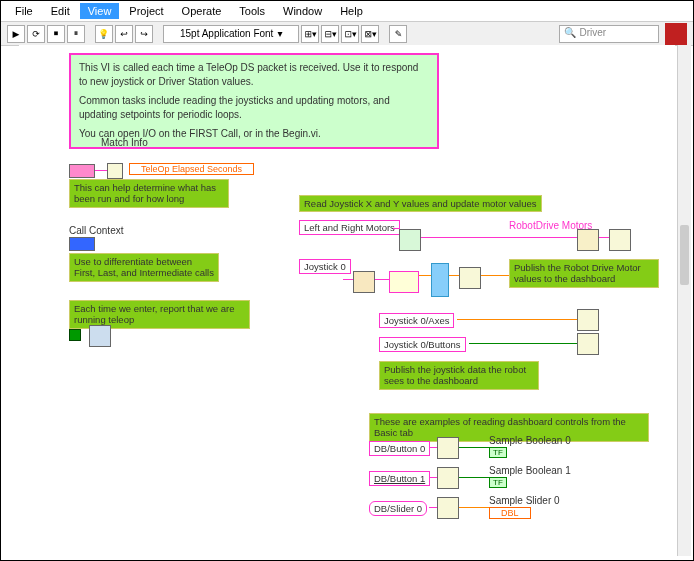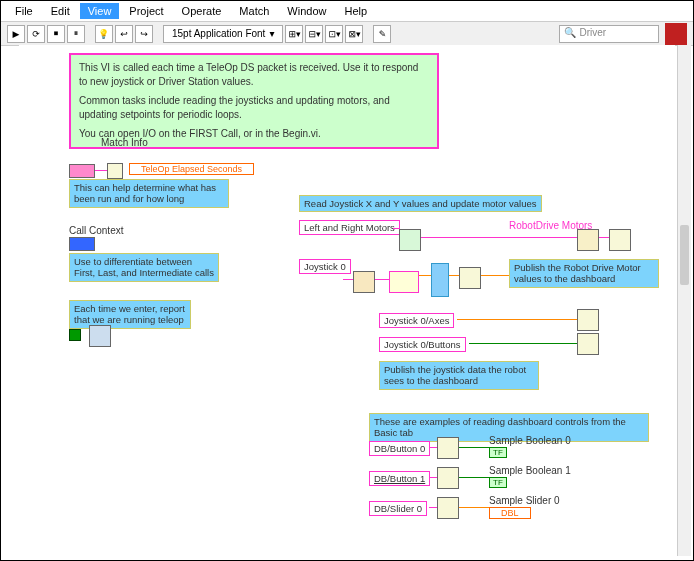--- a/index.html
+++ b/index.html
@@ -44,21 +44,21 @@
     border: 1px solid #aaa;
     background: #fff;
     display: flex;
     align-items: center;
     justify-content: center;
     font-size: 9px;
   }
   .font-sel {
     border: 1px solid #aaa;
     background: #fff;
-    padding: 1px 8px;
+    padding: 1px 16px;
     font-size: 10px;
     height: 18px;
     display: flex;
     align-items: center;
   }
   .search {
     margin-left: auto;
     border: 1px solid #aaa;
     background: #fff;
     padding: 1px 4px;
@@ -102,21 +102,21 @@
     color: #333;
   }
   .label-free {
     position: absolute;
     font-size: 10px;
     color: #333;
     white-space: nowrap;
   }
   .comment {
     position: absolute;
-    background: #7dd3fc;
+    background: #84cc16;
     border: 1px solid #cccc66;
     padding: 2px 4px;
     font-size: 9.5px;
     line-height: 1.2;
     color: #333;
   }
   .pinkbox {
     position:absolute;
     border:1px solid #ff33cc;
     background:#fff;
@@ -165,21 +165,21 @@
 </style>
 </head>
 <body>
 
 <div class="menubar">
   <div class="item">File</div>
   <div class="item">Edit</div>
   <div class="item active">View</div>
   <div class="item">Project</div>
   <div class="item">Operate</div>
-  <div class="item">Match</div>
+  <div class="item">Tools</div>
   <div class="item">Window</div>
   <div class="item">Help</div>
 </div>
 
 <div class="toolbar">
   <div class="tbtn">▶</div>
   <div class="tbtn">⟳</div>
   <div class="tbtn">⏹</div>
   <div class="tbtn">⏸</div>
   <div style="width:6px"></div>
@@ -218,21 +218,21 @@
   <div class="node small" style="left:88px; top:118px;"></div>
   <div class="orange-ind" style="left:110px; top:118px;">TeleOp Elapsed Seconds</div>
   <div class="wire" style="left:76px; top:125px; width:12px;"></div>
 
   <div class="comment" style="left:50px; top:134px; width:160px;">This can help determine what has been run and for how long</div>
 
   <div class="label-free" style="left:50px; top:180px;">Call Context</div>
   <div class="terminal" style="left:50px; top:192px; background:#3366ff; width:26px;"></div>
   <div class="comment" style="left:50px; top:208px; width:150px;">Use to differentiate between First, Last, and Intermediate calls</div>
 
-  <div class="comment" style="left:50px; top:255px; width:122px;">Each time we enter, report that we are running teleop</div>
+  <div class="comment" style="left:50px; top:255px; width:181px;">Each time we enter, report that we are running teleop</div>
   <div class="bool-const" style="left:50px; top:284px;"></div>
   <div class="node" style="left:70px; top:280px; background:#cde;"></div>
 
   <div class="comment" style="left:280px; top:150px;">Read Joystick X and Y values and update motor values</div>
 
   <div class="pinkbox" style="left:280px; top:175px;">Left and Right Motors</div>
   <div class="node" style="left:380px; top:184px; background:#d8f8d8;"></div>
   <div class="wire" style="left:374px; top:183px; width:6px;"></div>
 
   <div class="label-free" style="left:490px; top:175px; color:#ff33cc;">RobotDrive Motors</div>
@@ -274,21 +274,21 @@
   <div class="wire" style="left:410px; top:402px; width:8px;"></div>
   <div class="wire-g" style="left:440px; top:402px; width:30px;"></div>
 
   <div class="pinkbox" style="left:350px; top:426px;text-decoration:underline;">DB/Button 1</div>
   <div class="node" style="left:418px; top:422px;"></div>
   <div class="label-free" style="left:470px; top:420px;">Sample Boolean 1</div>
   <div class="tf-ind" style="left:470px; top:432px;">TF</div>
   <div class="wire" style="left:410px; top:432px; width:8px;"></div>
   <div class="wire-g" style="left:440px; top:432px; width:30px;"></div>
 
-  <div class="pinkbox" style="left:350px; top:456px;">DB/Slider 0</div>
+  <div class="pinkbox" style="left:350px; top:456px;border-radius:6px;">DB/Slider 0</div>
   <div class="node" style="left:418px; top:452px;"></div>
   <div class="label-free" style="left:470px; top:450px;">Sample Slider 0</div>
   <div class="orange-ind" style="left:470px; top:462px;">DBL</div>
   <div class="wire" style="left:410px; top:462px; width:8px;"></div>
   <div class="wire-o" style="left:440px; top:462px; width:30px;"></div>
 
 </div>
 
 <div class="scrollbar-v">
   <div class="scroll-thumb"></div>

